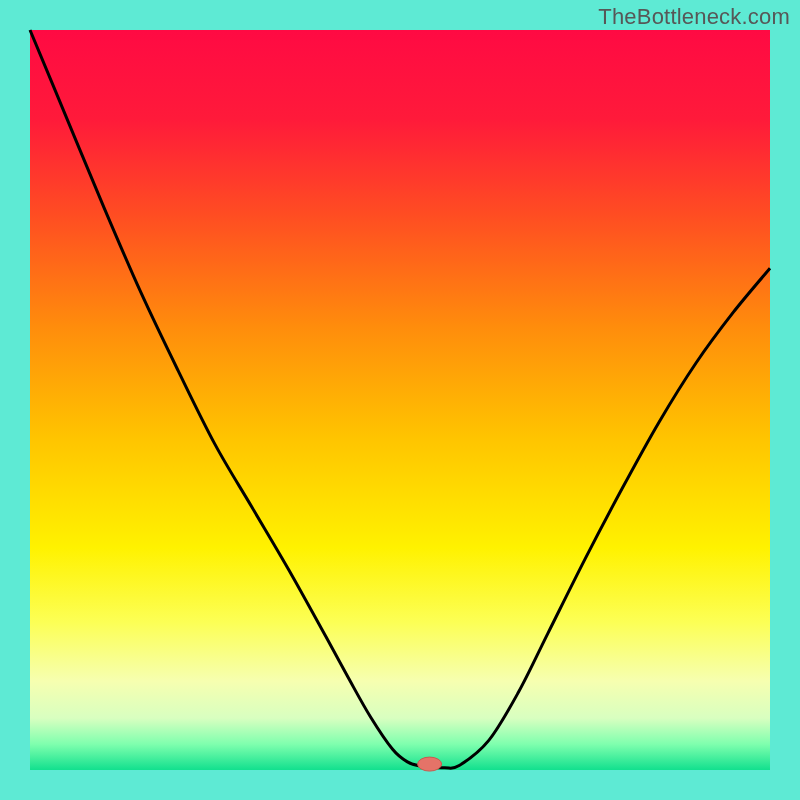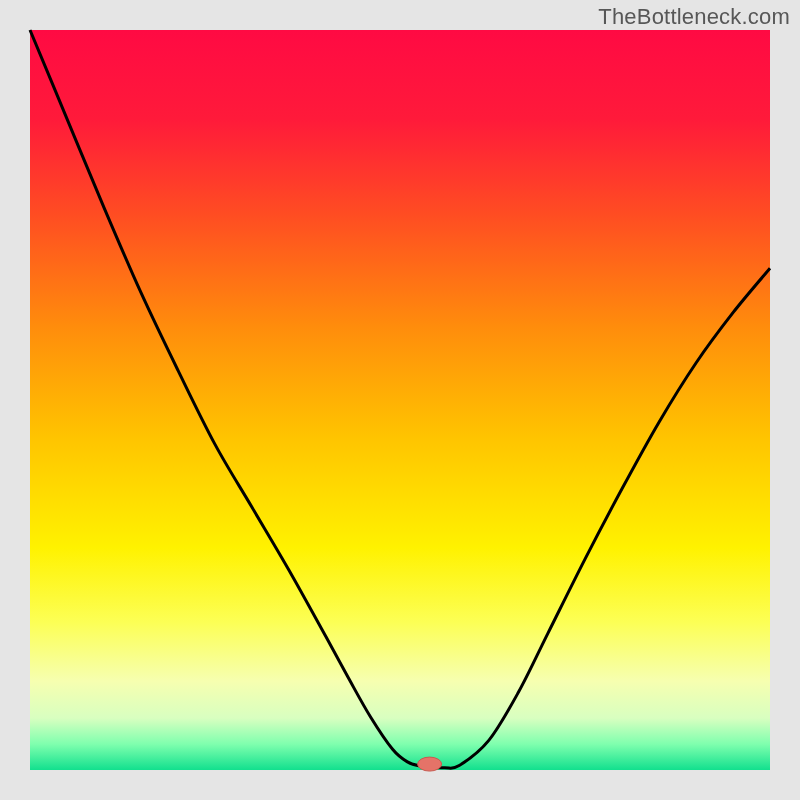--- a/index.html
+++ b/index.html
@@ -8,21 +8,21 @@
     width: 800px;
     height: 800px;
     background: #000;
     overflow: hidden;
     font-family: Arial, Helvetica, sans-serif;
   }
   .frame {
     position: relative;
     width: 800px;
     height: 800px;
-    background: #e5e5e5;
+    background: #5eead4;
   }
   .watermark {
     position: absolute;
     top: 4px;
     right: 10px;
     font-size: 22px;
     color: #575757;
     font-weight: 500;
     z-index: 20;
     letter-spacing: 0.2px;

